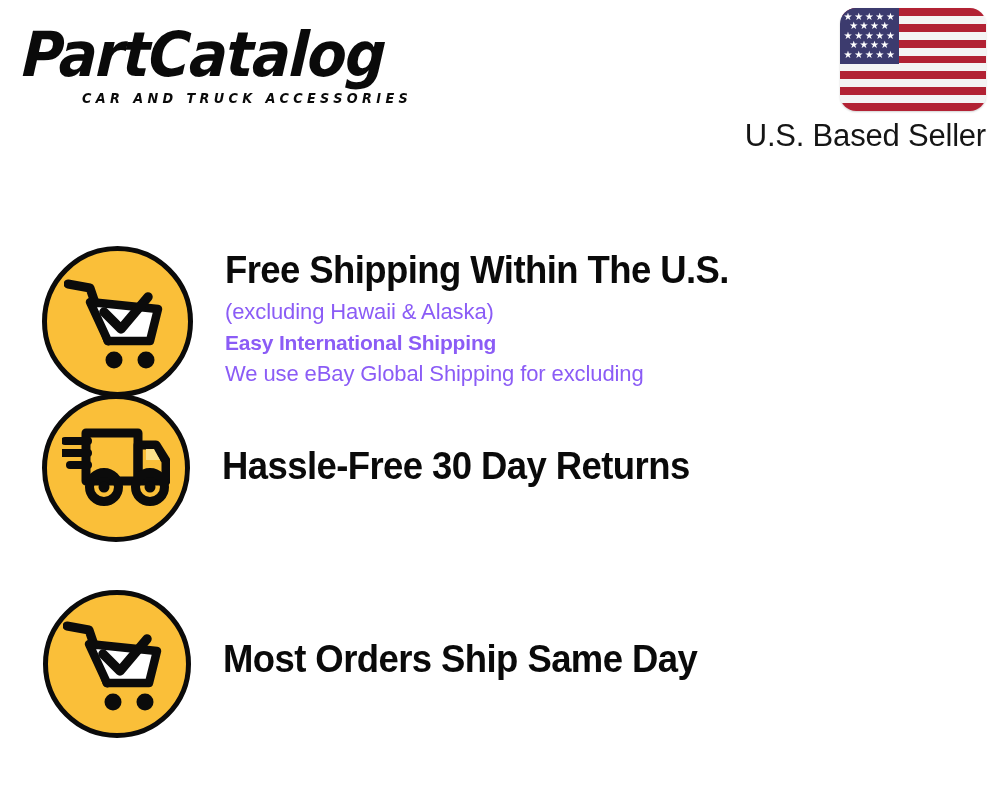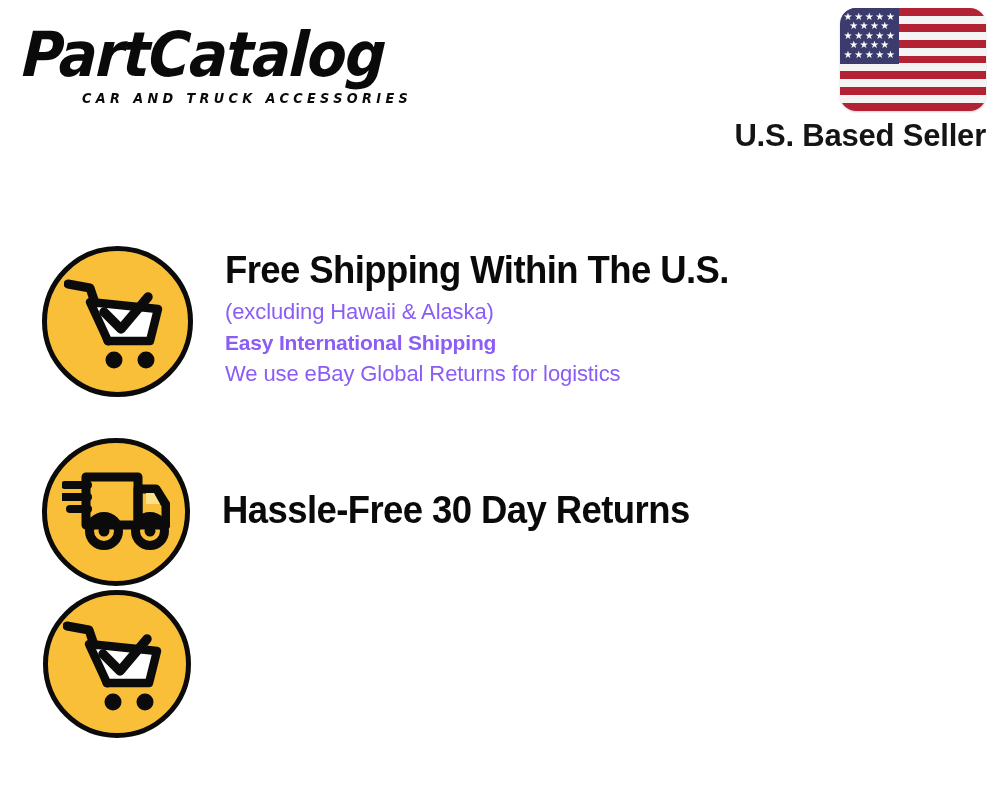--- a/index.html
+++ b/index.html
@@ -104,37 +104,37 @@
     font-size: 10px;
     line-height: 8px;
   }
   #flag-badge .star-row.offset { padding: 0 6px; }
 
   #seller-label {
     position: absolute;
     right: 14px;
     top: 118px;
     font-size: 31px;
-    font-weight: 700;
+    font-weight: 400;
     color: #151515;
     letter-spacing: -0.2px;
     white-space: nowrap;
     text-align: right;
   }
 
   
   .feature-row {
     position: absolute;
     left: 0;
     width: 1000px;
     display: flex;
     align-items: flex-start;
   }
   #feature-row-0 { top: 246px; height: 160px; }
-  #feature-row-1 { top: 438px; height: 152px; }
+  #feature-row-1 { top: 394px; height: 152px; }
   #feature-row-2 { top: 590px; height: 152px; }
 
   .badge-circle {
     position: relative;
     flex: 0 0 auto;
     margin-left: 42px;
     width: 151px;
     height: 151px;
     border-radius: 50%;
     background: #FABF39;
@@ -259,21 +259,21 @@
       <path d="M26 27 L94 34 L86 66 L44 66 Z" fill="none" stroke="#0b0b0b" stroke-width="8.5" stroke-linejoin="round"></path>
       <path d="M40 37 L57 54 L84 22" fill="none" stroke="#0b0b0b" stroke-width="9.5" stroke-linecap="round" stroke-linejoin="round"></path>
       <circle cx="50" cy="85" r="8.5" fill="#0b0b0b"></circle>
       <circle cx="82" cy="85" r="8.5" fill="#0b0b0b"></circle>
     </svg>
   </div>
   <div class="feature-text">
     <div class="feature-heading">Free Shipping Within The U.S.</div>
     <div class="feature-sub first">(excluding Hawaii &amp; Alaska)</div>
     <div class="feature-sub bold">Easy International Shipping</div>
-    <div class="feature-sub">We use eBay Global Returns for logistics</div>
+    <div class="feature-sub">We use eBay Global Shipping for excluding</div>
   </div>
 </div>
 
 <div class="feature-row" id="feature-row-1">
   <div class="badge-circle">
     <svg width="108" height="82" viewBox="0 0 108 82" aria-hidden="true">
       <path d="M24 6 L76 6 L76 54 L24 54 Z" fill="none" stroke="#0b0b0b" stroke-width="9" stroke-linejoin="round"></path>
       <path d="M76 18 L94 18 L104 34 L104 54 L76 54 Z" fill="none" stroke="#0b0b0b" stroke-width="9" stroke-linejoin="round"></path>
       <path d="M84 22 L92 22 L98 33 L84 33 Z" fill="#FDE18A"></path>
       <line x1="3" y1="14" x2="26" y2="14" stroke="#0b0b0b" stroke-width="8" stroke-linecap="round"></line>
@@ -294,13 +294,16 @@
   <div class="badge-circle">
     <svg width="108" height="94" viewBox="0 0 108 94" aria-hidden="true">
       <path d="M4 9 L26 13 L44 66" fill="none" stroke="#0b0b0b" stroke-width="9" stroke-linecap="round" stroke-linejoin="round"></path>
       <path d="M26 27 L94 34 L86 66 L44 66 Z" fill="#FFFFFF"></path>
       <path d="M26 27 L94 34 L86 66 L44 66 Z" fill="none" stroke="#0b0b0b" stroke-width="8.5" stroke-linejoin="round"></path>
       <path d="M40 37 L57 54 L84 22" fill="none" stroke="#0b0b0b" stroke-width="9.5" stroke-linecap="round" stroke-linejoin="round"></path>
       <circle cx="50" cy="85" r="8.5" fill="#0b0b0b"></circle>
       <circle cx="82" cy="85" r="8.5" fill="#0b0b0b"></circle>
     </svg>
   </div>
+  <div class="feature-text">
+    <div class="feature-heading">Most Orders Ship Same Day</div>
+  </div>
 </div>
 
 </body></html>

